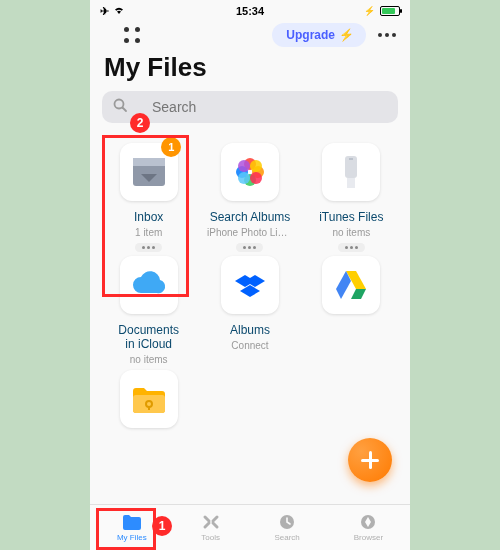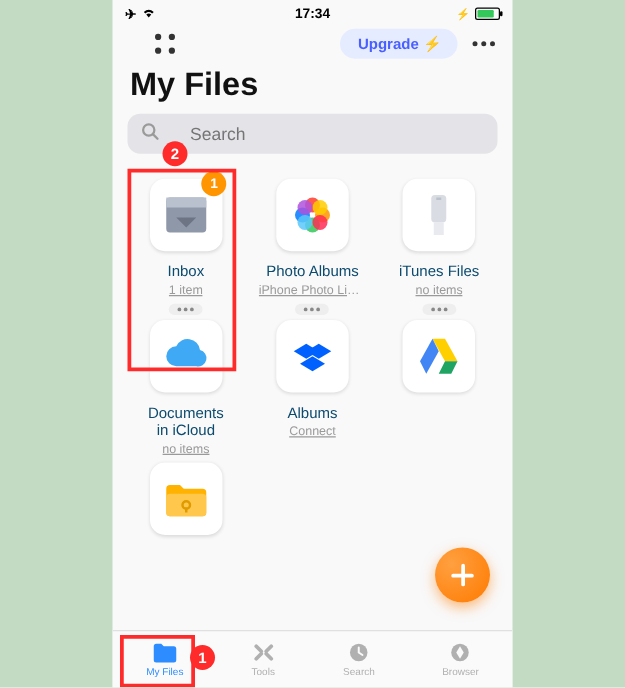--- a/index.html
+++ b/index.html
@@ -25,21 +25,21 @@
   .more-h span { width:4px; height:4px; background:#333; border-radius:50%; }
   .title { font-size:26px; font-weight:800; padding: 2px 14px 8px 14px; color:#111;}
   
   .search { margin: 0 12px; background:#e4e4e8; border-radius:10px; height:32px; display:flex; align-items:center; padding:0 10px; gap:24px; position:relative;}
   .search input { border:none; background:transparent; outline:none; font-size:14px; color:#888; width:100%; }
   
   .grid { display:grid; grid-template-columns: repeat(3,1fr); gap: 4px; padding: 20px 10px 60px 10px; }
   .card { display:flex; flex-direction:column; align-items:center; text-align:center; position:relative; }
   .thumb { width:58px; height:58px; border-radius:12px; background:#fff; box-shadow:0 1px 3px rgba(0,0,0,.12); display:flex; align-items:center; justify-content:center; margin-bottom:10px;}
   .card .name { font-size:12px; color:#0c4a6e; line-height:1.15; min-height:14px;}
-  .card .sub  { font-size:10px; color:#9a9a9a; margin-top:2px; min-height:12px; max-width:86px; white-space:nowrap; overflow:hidden; text-overflow:ellipsis;text-decoration:underline;}
+  .card .sub  { font-size:10px; color:#9a9a9a; margin-top:2px; min-height:12px; max-width:86px; white-space:nowrap; overflow:hidden; text-overflow:ellipsis;}
   .card .more { margin-top:4px; display:flex; gap:2px; background:#eee; border-radius:8px; padding:3px 7px;}
   .card .more span{ width:3px; height:3px; background:#888; border-radius:50%; }
   
   .fab { position:absolute; right:18px; bottom:68px; width:44px; height:44px; border-radius:50%; background:radial-gradient(circle at 30% 30%, #ffa040, #ff7a00); display:flex; align-items:center; justify-content:center; box-shadow:0 4px 10px rgba(255,122,0,.5);}
   .fab::before, .fab::after{ content:""; position:absolute; background:#fff; border-radius:2px;}
   .fab::before{ width:18px; height:3px;} .fab::after{ width:3px; height:18px;}
   
   .tabbar { position:absolute; bottom:0; left:0; right:0; height:46px; background:#fafafa; border-top:1px solid #e0e0e0; display:flex; justify-content:space-around; align-items:center;}
   .tab { display:flex; flex-direction:column; align-items:center; gap:2px; font-size:8px; color:#b0b0b0; }
   .tab.active { color:#2d8cff; }
@@ -56,21 +56,21 @@
 
   <div class="statusbar">
     <div class="left">
       <span>✈︎</span>
       <span>
         <svg width="12" height="10" viewBox="0 0 12 10">
             <path d="M6 9 L4 6.5 Q6 5 8 6.5 Z M2 4.5 Q6 1 10 4.5 L8.7 5.8 Q6 3.5 3.3 5.8 Z" fill="#000"></path>
           </svg>
       </span>
     </div>
-    <div class="time">17:34</div>
+    <div class="time">15:34</div>
     <div class="right">
       <span style="color:#34c759;font-size:9px;">⚡</span>
       <span class="battery">
           <span class="fill"></span>
         </span>
     </div>
   </div>
 
   <div class="header">
     <div class="dots-app">
@@ -130,21 +130,21 @@
             <circle cx="30" cy="22" r="6" fill="#ff9500" opacity=".85"></circle>
             <circle cx="22" cy="30" r="6" fill="#34c759" opacity=".85"></circle>
             <circle cx="14" cy="22" r="6" fill="#007aff" opacity=".85"></circle>
             <circle cx="28" cy="16" r="6" fill="#ffcc00" opacity=".85"></circle>
             <circle cx="16" cy="16" r="6" fill="#af52de" opacity=".85"></circle>
             <circle cx="16" cy="28" r="6" fill="#5ac8fa" opacity=".85"></circle>
             <circle cx="28" cy="28" r="6" fill="#ff2d55" opacity=".85"></circle>
           </svg>
         </div>
 
-    <div class="name">Photo Albums</div>
+    <div class="name">Search Albums</div>
     <div class="sub">iPhone Photo Libra...</div>
     <div class="more">
           <span></span>
           <span></span>
           <span></span>
         </div>
   </div>
       <div class="card">
     <div class="thumb">
           <svg width="44" height="44" viewBox="0 0 44 44">

